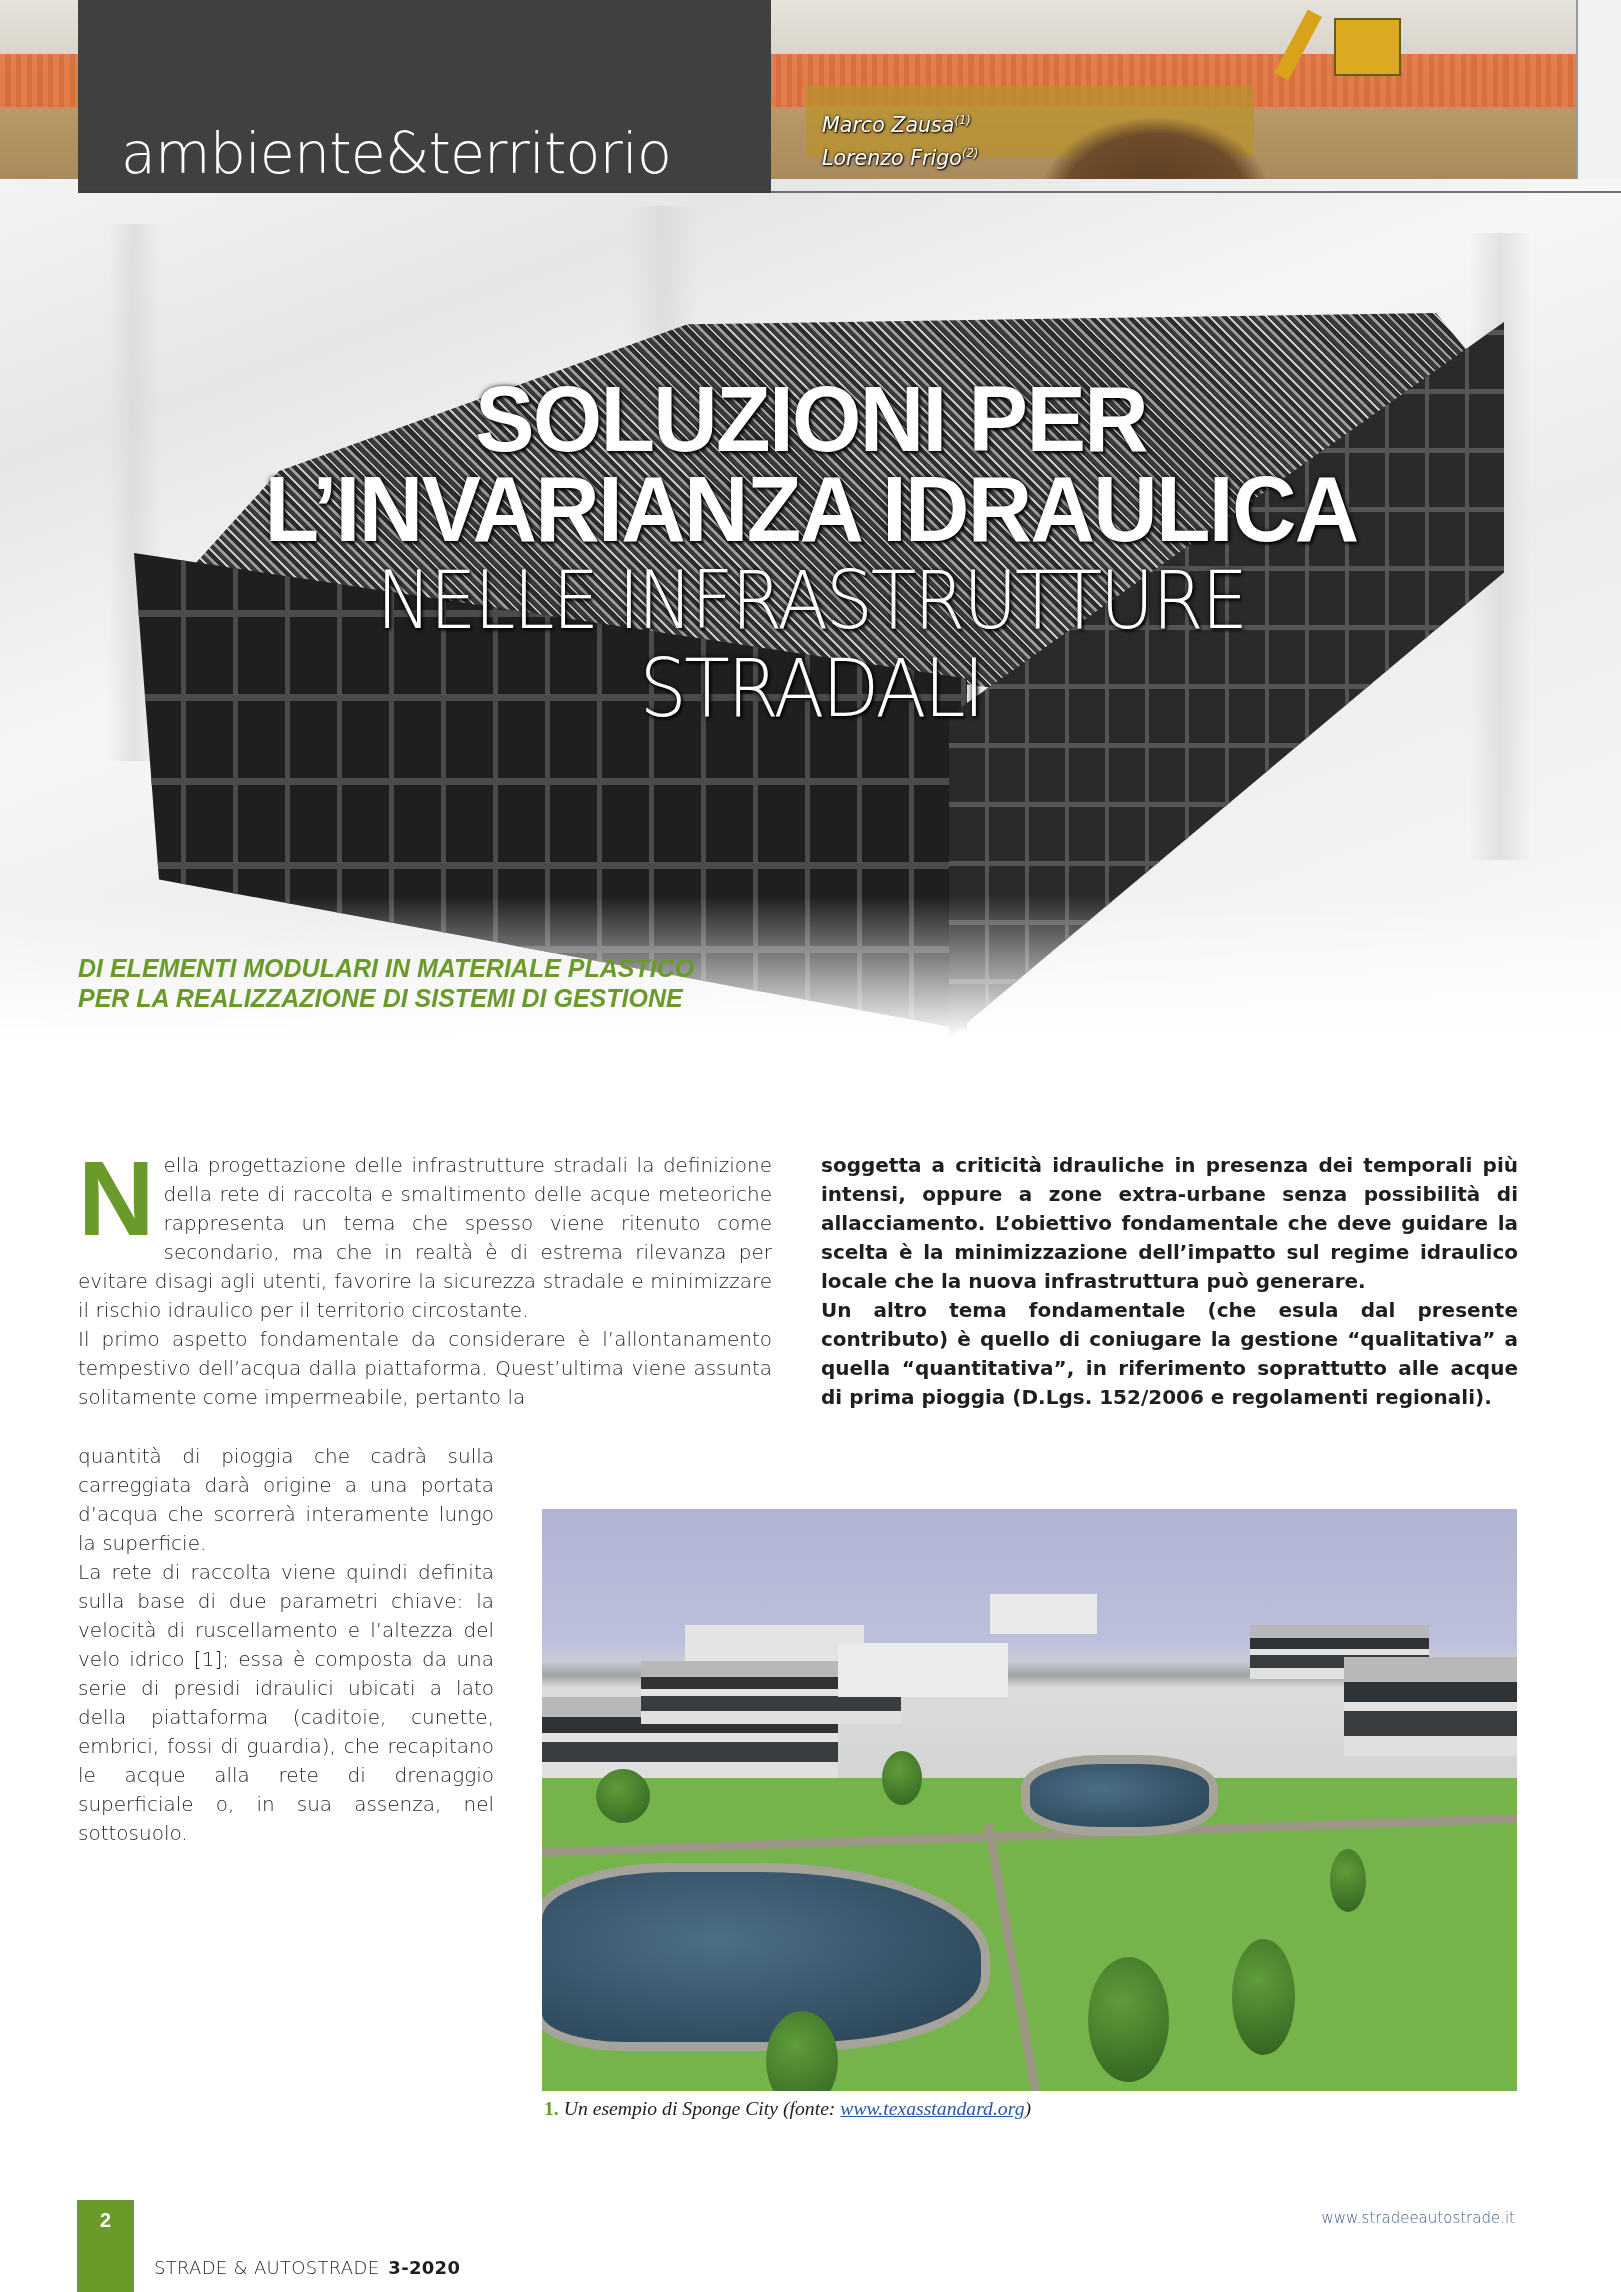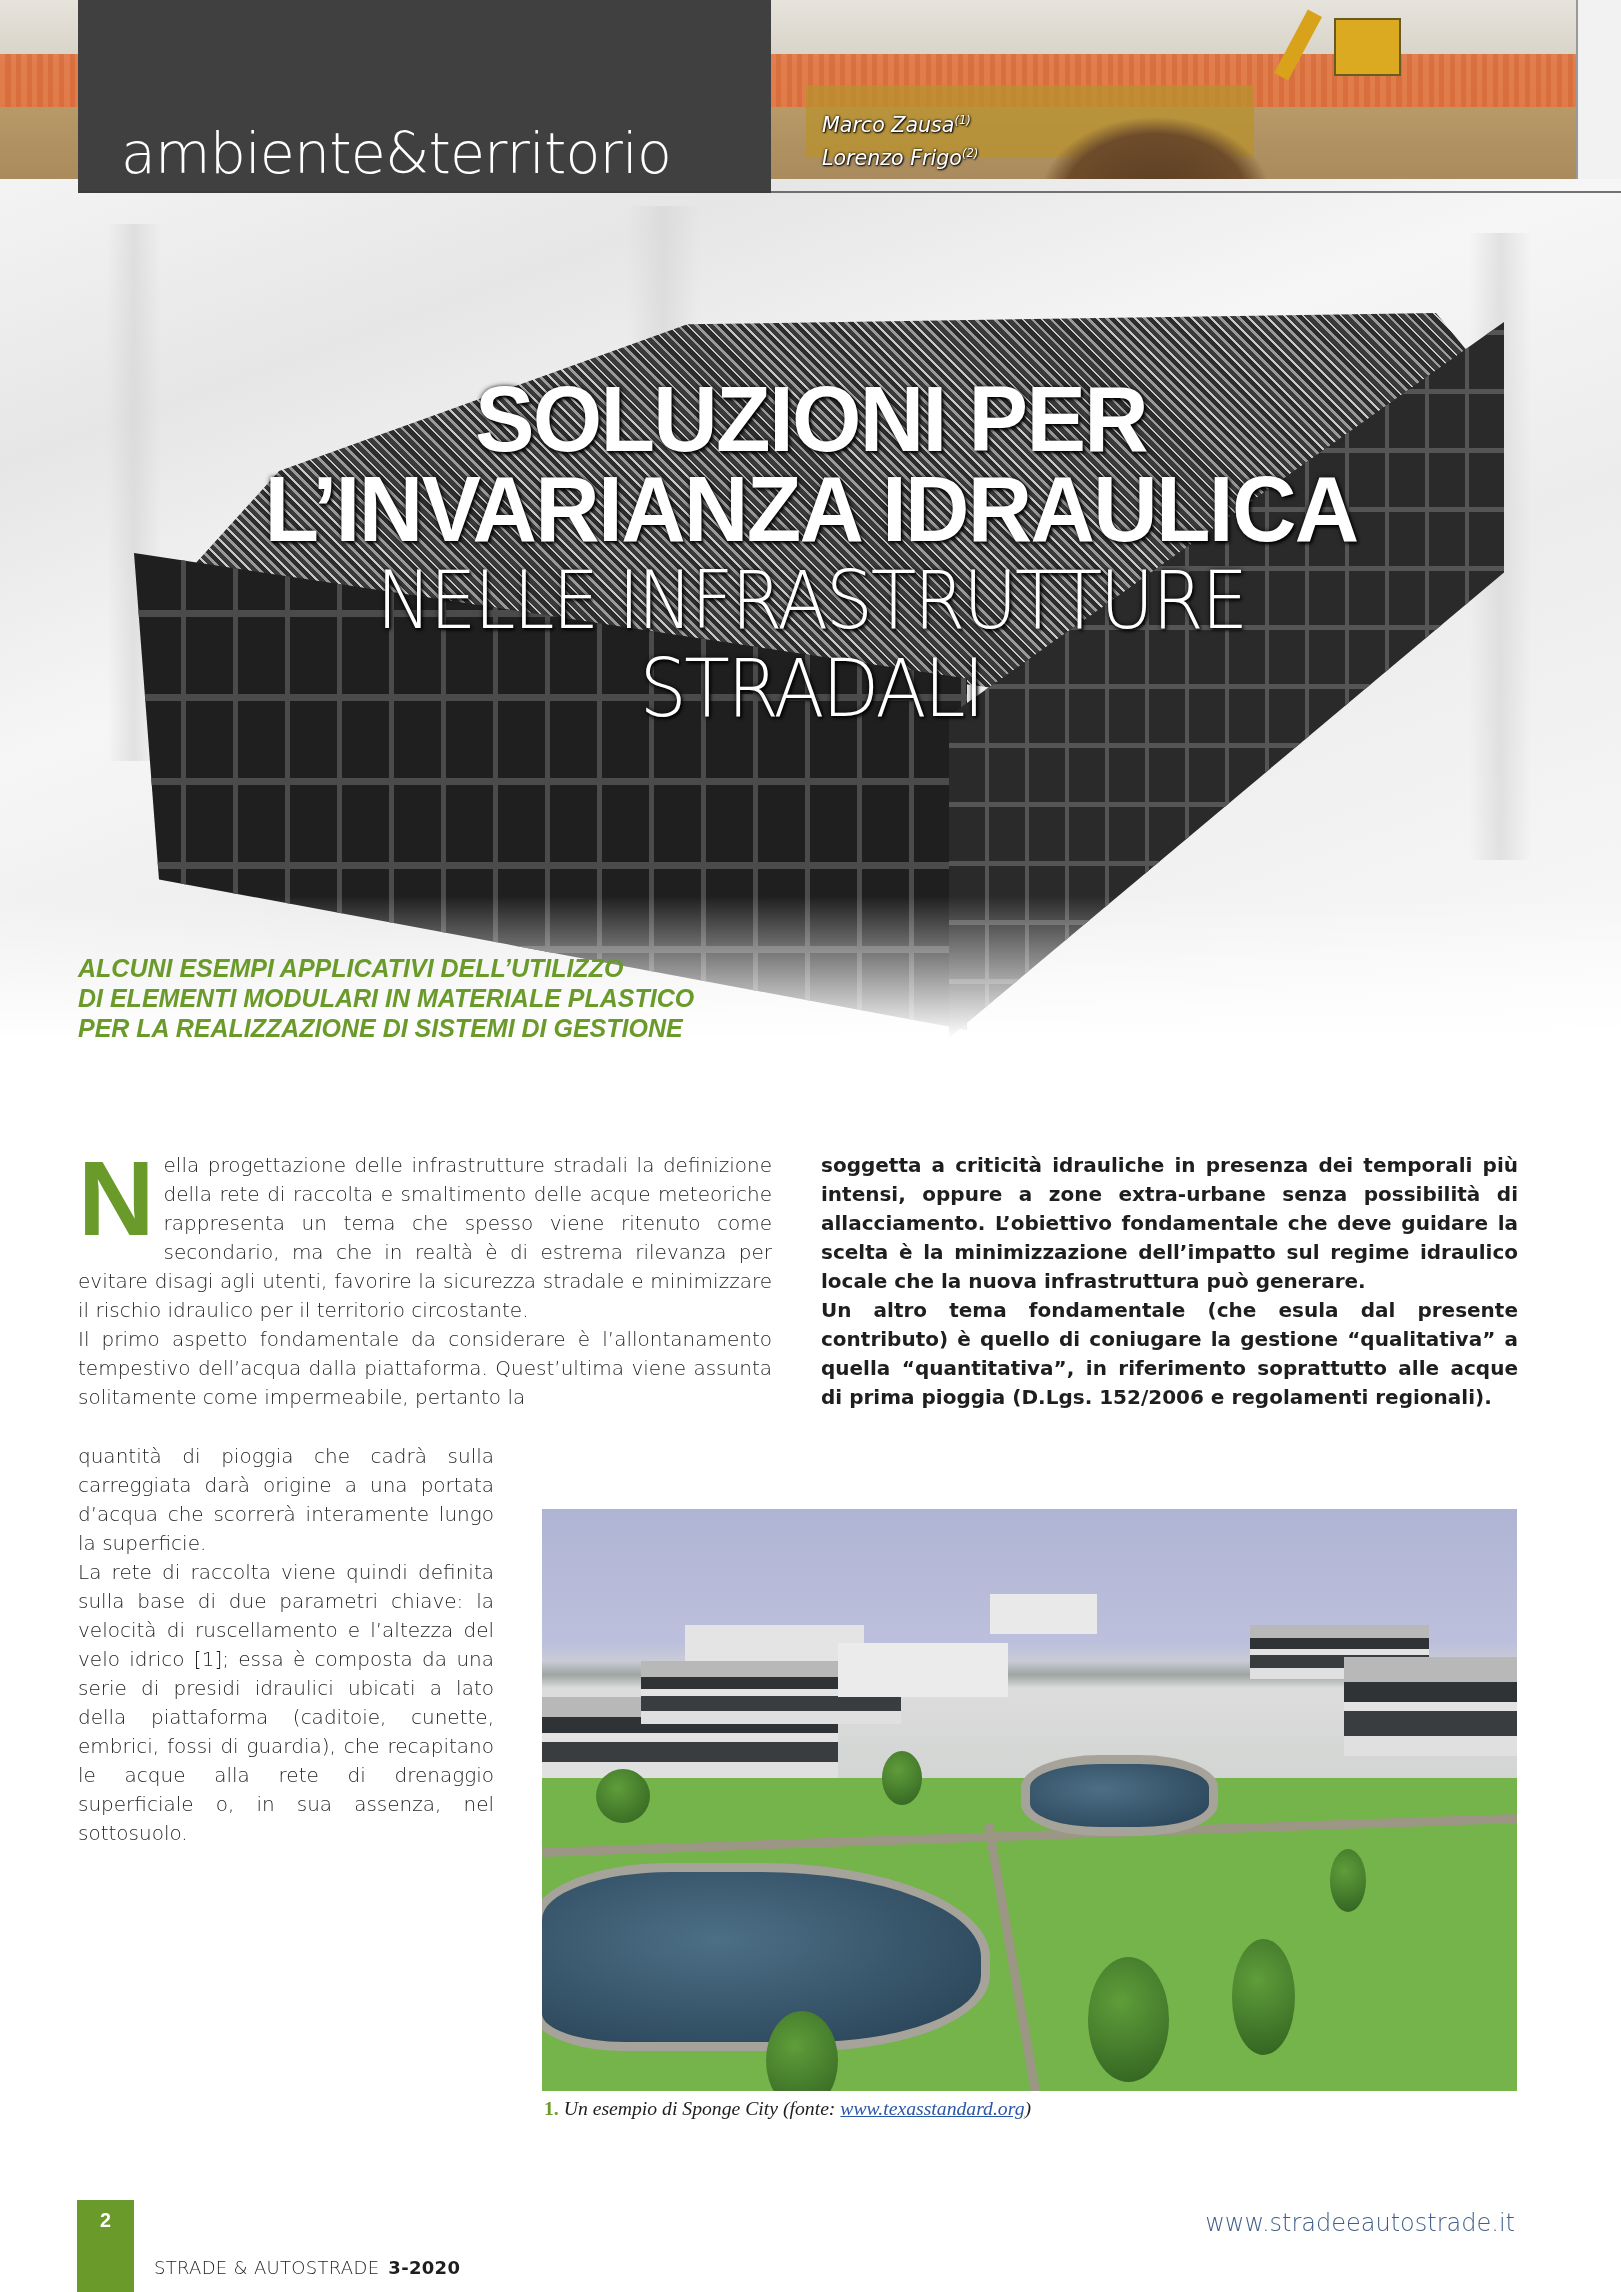--- a/index.html
+++ b/index.html
@@ -88,21 +88,21 @@
   .caption-num { color:#6a9a2a; font-weight:bold; font-style:normal; }
   .caption-link { color:#2a56a8; text-decoration:underline; }
 
   
   .page-tab { position:absolute; left:77px; top:2200px; width:57px; height:93px; background:#6a9a2a; }
   .page-num { position:absolute; left:0; top:9px; width:100%; text-align:center; color:#ffffff;
               font-family:"Liberation Sans", sans-serif; font-weight:bold; font-size:19.7px; }
   .footer-pub { position:absolute; left:154px; top:2209px; font-family:"DejaVu Sans", sans-serif; font-size:18px;
                 color:#1e1e1e; font-weight:300; letter-spacing:0.3px;margin-top:48px; }
   .footer-issue { font-weight:bold; margin-left:9px; }
-  .footer-url { position:absolute; right:107px; top:2209px; font-family:"DejaVu Sans", sans-serif; font-size:24px;
+  .footer-url { position:absolute; right:107px; top:2209px; font-family:"DejaVu Sans", sans-serif; font-size:15px;
                 color:#3f5f8a; font-weight:300; }
 </style>
 </head>
 <body>
 
 <div class="hero">
   <div class="sky"></div>
   <div class="fence"></div>
   <div class="ground"></div>
   <div class="formwork"></div>
@@ -131,21 +131,20 @@
 </div>
 
 <div class="title-block">
   <div class="title-main">SOLUZIONI PER</div>
   <div class="title-main">L’INVARIANZA IDRAULICA</div>
   <div class="title-sub">NELLE INFRASTRUTTURE</div>
   <div class="title-sub">STRADALI</div>
 </div>
 
 <div class="lead">
-  <div>ALCUNI ESEMPI APPLICATIVI DELL’UTILIZZO</div>
   <div>DI ELEMENTI MODULARI IN MATERIALE PLASTICO</div>
   <div>PER LA REALIZZAZIONE DI SISTEMI DI GESTIONE</div>
 </div>
 
 <div class="body-text col-left-top">
   <p><span class="dropcap">N</span><span>ella progettazione delle infrastrutture stradali la definizione della rete di raccolta e smaltimento delle acque meteoriche rappresenta un tema che spesso viene ritenuto come secondario, ma che in realtà è di estrema rilevanza per evitare disagi agli utenti, favorire la sicurezza stradale e minimizzare il rischio idraulico per il territorio circostante.</span></p>
   <p>Il primo aspetto fondamentale da considerare è l’allontanamento tempestivo dell’acqua dalla piattaforma. Quest’ultima viene assunta solitamente come impermeabile, pertanto la</p>
 </div>
 
 <div class="body-text col-left-bottom">

